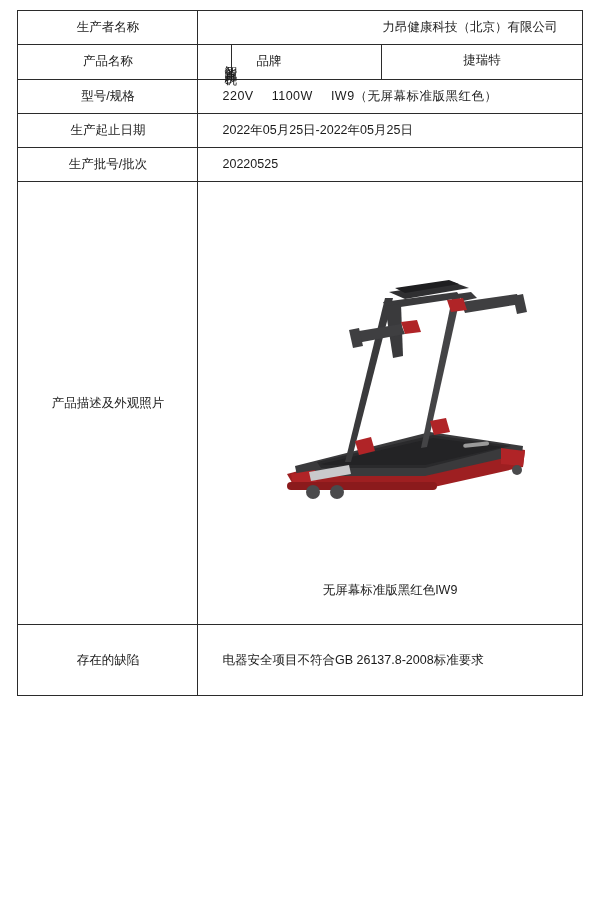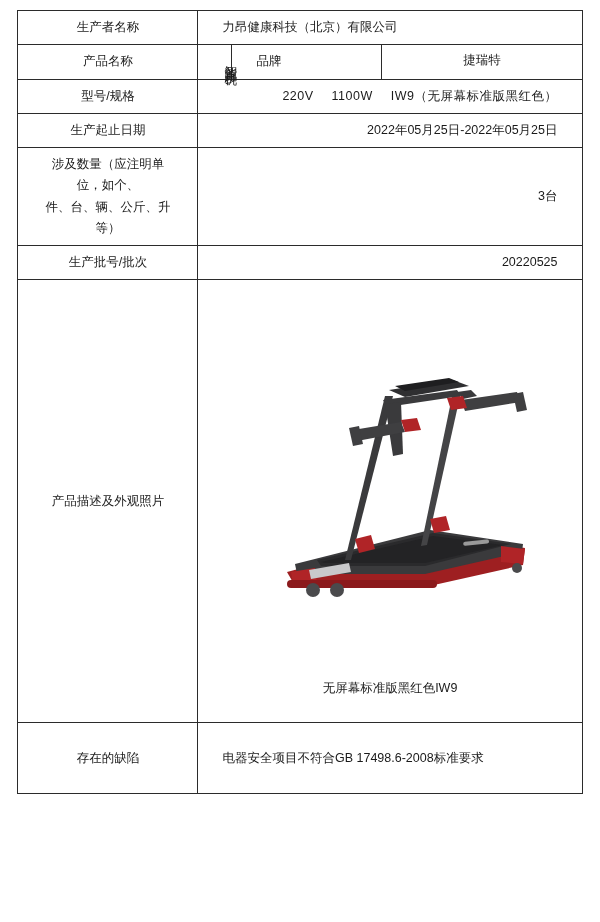--- a/index.html
+++ b/index.html
@@ -31,24 +31,24 @@
     vertical-align: middle;
     font-size: 12.5px;
     line-height: 1.7;
     padding: 6px 24px;
   }
   .label-cell {
     text-align: center;
     width: 180px;
   }
   .value-cell {
+    text-align: left;
+  }
+  .value-left {
     text-align: right;
-  }
-  .value-left {
-    text-align: left;
     padding-left: 24px;
   }
   .vert-cell {
     width: 34px;
     text-align: center;
     padding: 4px 2px;
     line-height: 1.25;
   }
   .vert-text {
     display: inline-block;
@@ -140,27 +140,20 @@
         <td class="value-cell spec-value" colspan="3">
           <span>220V</span><span class="gap"></span><span>1100W</span><span class="gap"></span><span>IW9（无屏幕标准版黑红色）</span>
         </td>
       </tr>
 
       <tr>
         <td class="label-cell">生产起止日期</td>
         <td class="value-cell" colspan="3">2022年05月25日-2022年05月25日</td>
       </tr>
 
-      <tr>
-        <td class="label-cell two-line">
-          <div>涉及数量（应注明单位，如个、</div>
-          <div>件、台、辆、公斤、升等）</div>
-        </td>
-        <td class="value-cell" colspan="3">3台</td>
-      </tr>
 
       <tr>
         <td class="label-cell">生产批号/批次</td>
         <td class="value-cell" colspan="3">20220525</td>
       </tr>
 
       <tr>
         <td class="photo-label">产品描述及外观照片</td>
         <td class="photo-cell" colspan="3">
           <div class="photo-wrap">
@@ -216,17 +209,17 @@
                 <path d="M170 52 L224 44 L234 48 L180 57 Z" fill="#1e1e20"></path>
               </g>
             </svg>
           </div>
           <div class="photo-caption">无屏幕标准版黑红色IW9</div>
         </td>
       </tr>
 
       <tr>
         <td class="label-cell">存在的缺陷</td>
-        <td class="defect-cell" colspan="3">电器安全项目不符合GB 17498.6-2008标准要求</td>
+        <td class="defect-cell" colspan="3">电器安全项目不符合GB 26137.8-2008标准要求</td>
       </tr>
     </tbody>
   </table>
 </div>
 
 </body></html>

